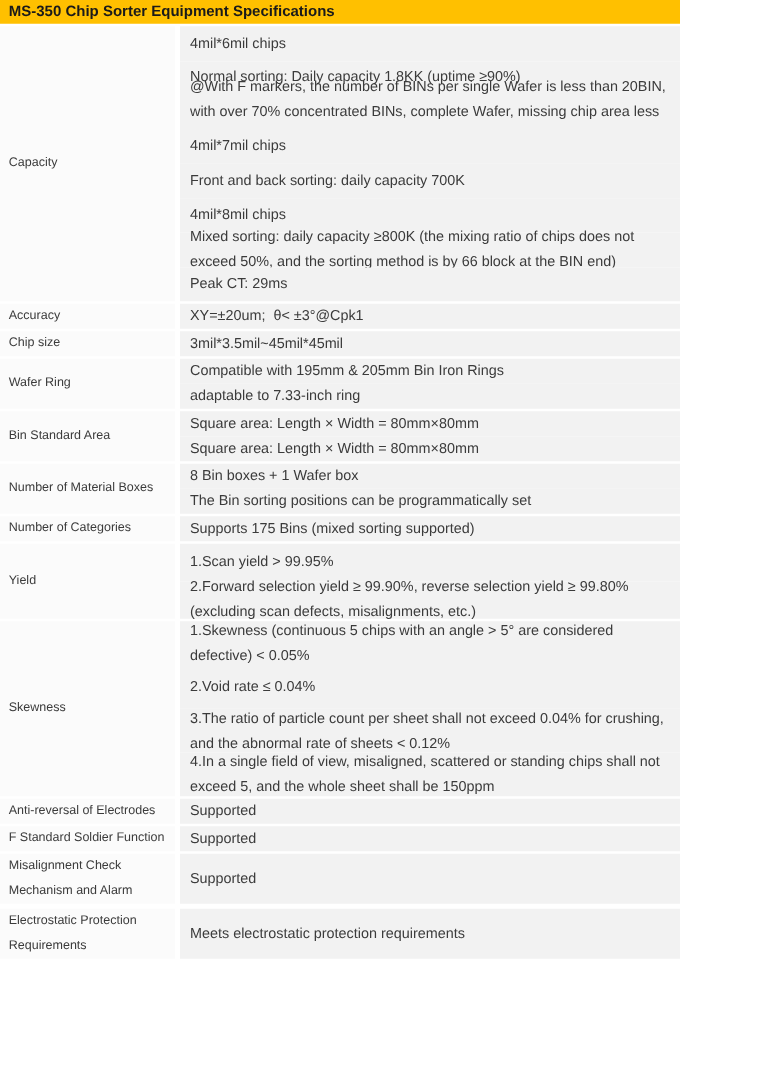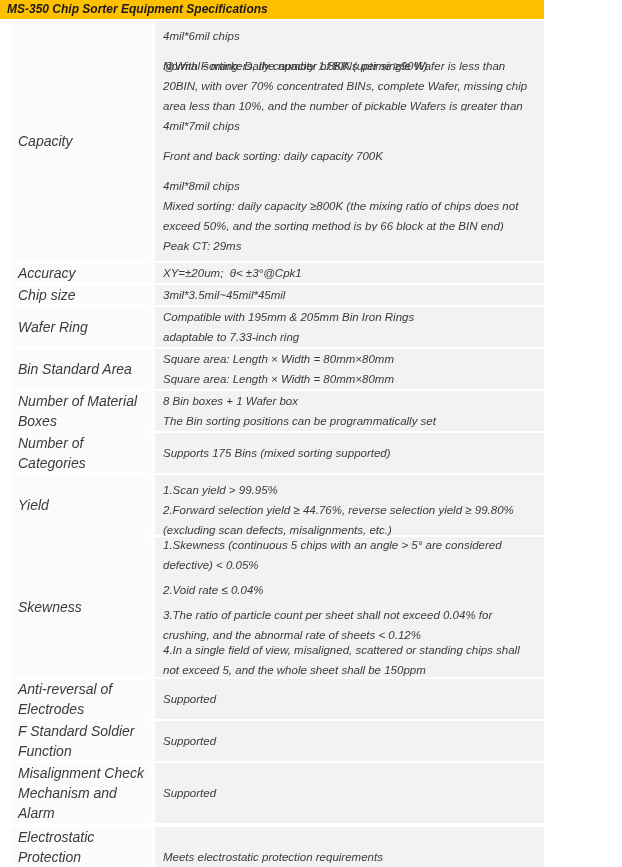--- a/index.html
+++ b/index.html
@@ -8,21 +8,20 @@
     background: #ffffff;
     width: 622px;
     height: 867px;
     overflow: hidden;
     font-family: "Liberation Sans", sans-serif;
   }
   .page {
     width: 544px;
     height: 867px;
     background: var(--separator, #ffffff);
-    font-style: italic;
   }
   .header-bar {
     background: var(--header-bg, #FFC000);
     color: var(--header-text, #1a1a1a);
     font-weight: bold;
     font-size: 12px;
     line-height: 19px;
     height: 19px;
     padding-left: 7px;
     margin-bottom: 2px;
@@ -30,28 +29,27 @@
   .section {
     display: flex;
     align-items: stretch;
     margin-bottom: 2px;
   }
   .label-cell {
     width: 140px;
     box-sizing: border-box;
     background: var(--label-bg, #fbfbfb);
     color: var(--text, #3b3b3b);
-    font-size: 14px;
+    font-size: 10px;
     line-height: 20px;
     padding: 0 4px 0 7px;
     margin-right: 4px;
     display: flex;
     align-items: center;
     flex-shrink: 0;
-    margin-left: 11px;
   }
   .values {
     flex: 1;
     display: flex;
     flex-direction: column;
     gap: 0;
   }
   .value-cell {
     flex: 1;
     background: var(--row-bg, #f2f2f2);
@@ -128,21 +126,21 @@
     <div class="label-cell">Number of Categories</div>
     <div class="values">
           <div class="value-cell">Supports 175 Bins (mixed sorting supported)</div>
         </div>
   </div>
 
   <div class="section">
     <div class="label-cell">Yield</div>
     <div class="values">
           <div class="value-cell">1.Scan yield &gt; 99.95%</div>
-          <div class="value-cell">2.Forward selection yield ≥ 44.76%, reverse selection yield ≥ 99.80% (excluding scan defects, misalignments, etc.)</div>
+          <div class="value-cell">2.Forward selection yield ≥ 99.90%, reverse selection yield ≥ 99.80% (excluding scan defects, misalignments, etc.)</div>
         </div>
   </div>
 
   <div class="section">
     <div class="label-cell">Skewness</div>
     <div class="values">
           <div class="value-cell">1.Skewness (continuous 5 chips with an angle &gt; 5° are considered defective) &lt; 0.05%</div>
           <div class="value-cell">2.Void rate ≤ 0.04%</div>
           <div class="value-cell">3.The ratio of particle count per sheet shall not exceed 0.04% for crushing, and the abnormal rate of sheets &lt; 0.12%</div>
           <div class="value-cell">4.In a single field of view, misaligned, scattered or standing chips shall not exceed 5, and the whole sheet shall be 150ppm</div>

